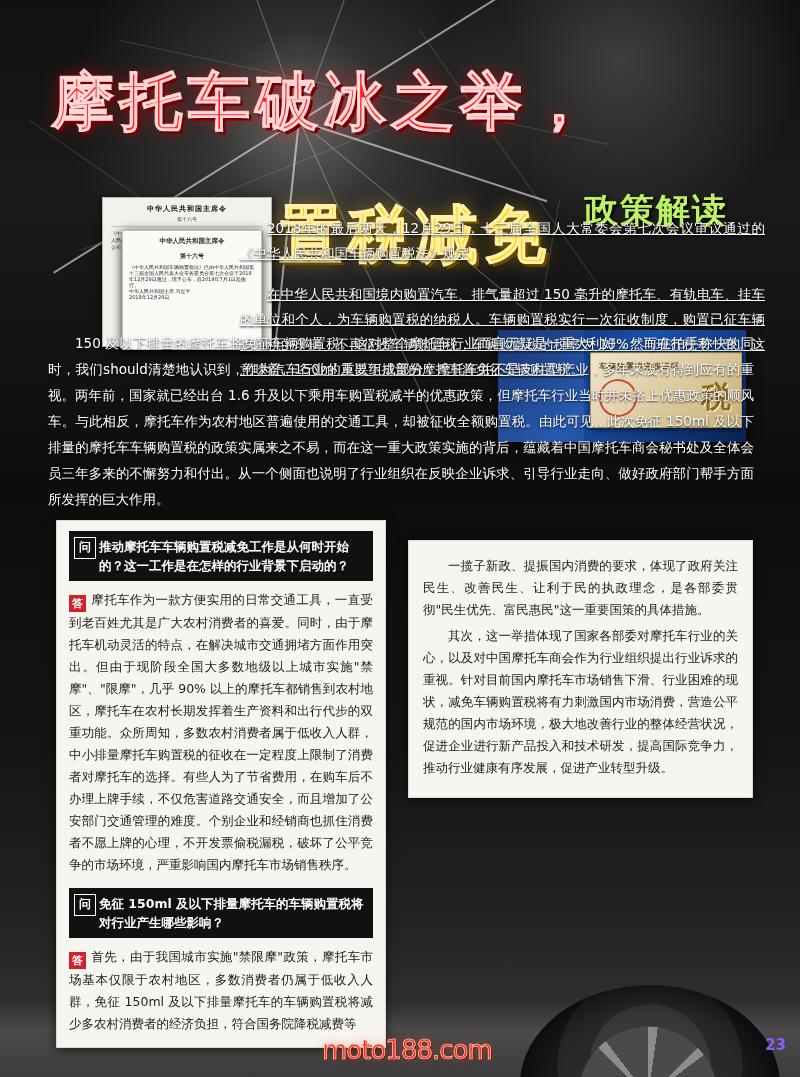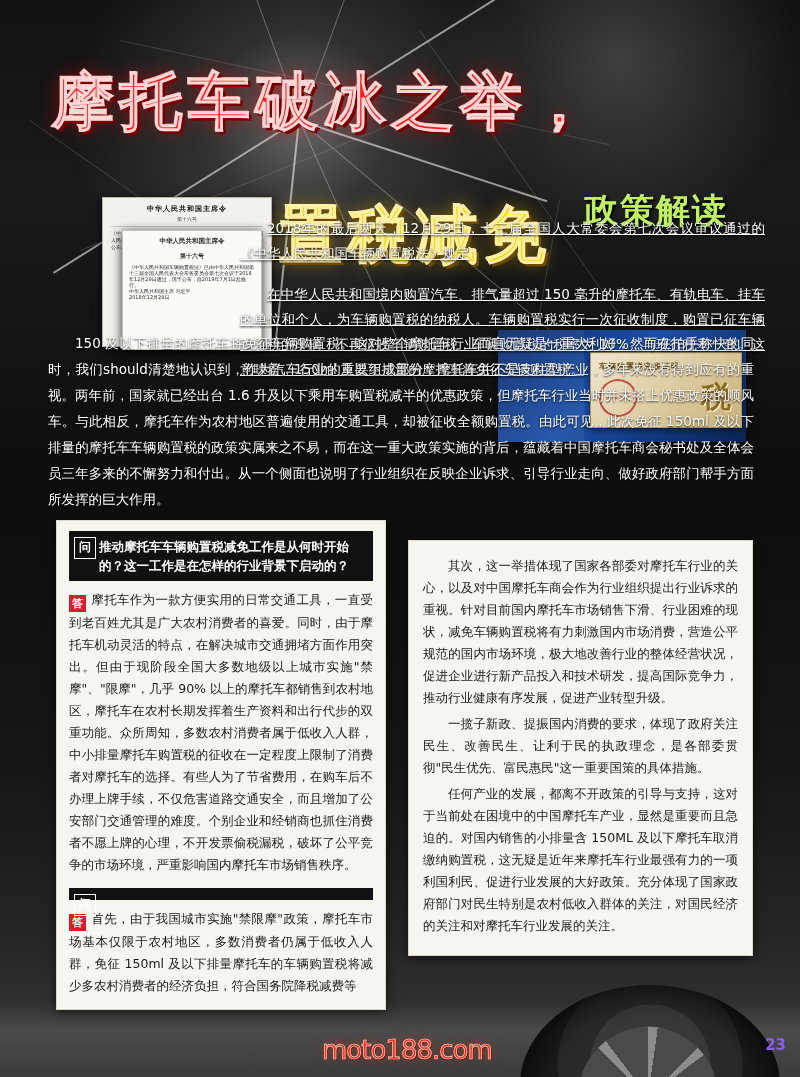--- a/index.html
+++ b/index.html
@@ -229,26 +229,26 @@
 <div class="col-left">
   <div class="qbar">
     <span class="qmark">问</span>
     <span>推动摩托车车辆购置税减免工作是从何时开始的？这一工作是在怎样的行业背景下启动的？</span>
   </div>
   <div class="ans">
     <span class="amark">答</span><span>摩托车作为一款方便实用的日常交通工具，一直受到老百姓尤其是广大农村消费者的喜爱。同时，由于摩托车机动灵活的特点，在解决城市交通拥堵方面作用突出。但由于现阶段全国大多数地级以上城市实施"禁摩"、"限摩"，几乎 90% 以上的摩托车都销售到农村地区，摩托车在农村长期发挥着生产资料和出行代步的双重功能。众所周知，多数农村消费者属于低收入人群，中小排量摩托车购置税的征收在一定程度上限制了消费者对摩托车的选择。有些人为了节省费用，在购车后不办理上牌手续，不仅危害道路交通安全，而且增加了公安部门交通管理的难度。个别企业和经销商也抓住消费者不愿上牌的心理，不开发票偷税漏税，破坏了公平竞争的市场环境，严重影响国内摩托车市场销售秩序。</span>
   </div>
   <div class="qbar second">
     <span class="qmark">问</span>
+    <span>免征 150ml 及以下排量摩托车的车辆购置税将对行业产生哪些影响？</span>
   </div>
   <div class="ans">
     <span class="amark">答</span><span>首先，由于我国城市实施"禁限摩"政策，摩托车市场基本仅限于农村地区，多数消费者仍属于低收入人群，免征 150ml 及以下排量摩托车的车辆购置税将减少多农村消费者的经济负担，符合国务院降税减费等</span>
   </div>
 </div>
 
 <div class="col-right">
+  <p>一揽子新政、提振国内消费的要求，体现了政府关注民生、改善民生、让利于民的执政理念，是各部委贯彻"民生优先、富民惠民"这一重要国策的具体措施。</p>
   <p>其次，这一举措体现了国家各部委对摩托车行业的关心，以及对中国摩托车商会作为行业组织提出行业诉求的重视。针对目前国内摩托车市场销售下滑、行业困难的现状，减免车辆购置税将有力刺激国内市场消费，营造公平规范的国内市场环境，极大地改善行业的整体经营状况，促进企业进行新产品投入和技术研发，提高国际竞争力，推动行业健康有序发展，促进产业转型升级。</p>
-  <p>一揽子新政、提振国内消费的要求，体现了政府关注民生、改善民生、让利于民的执政理念，是各部委贯彻"民生优先、富民惠民"这一重要国策的具体措施。</p>
-  <p>任何产业的发展，都离不开政策的引导与支持，这对于当前处在困境中的中国摩托车产业，显然是重要而且急迫的。对国内销售的小排量含 150ML 及以下摩托车取消缴纳购置税，这无疑是近年来摩托车行业最强有力的一项利国利民、促进行业发展的大好政策。充分体现了国家政府部门对民生特别是农村低收入群体的关注，对国民经济的关注和对摩托车行业发展的关注。</p>
 </div>
 
 <div class="logo">moto188.com</div>
 <div class="pagenum">23</div>
 
 </body></html>

